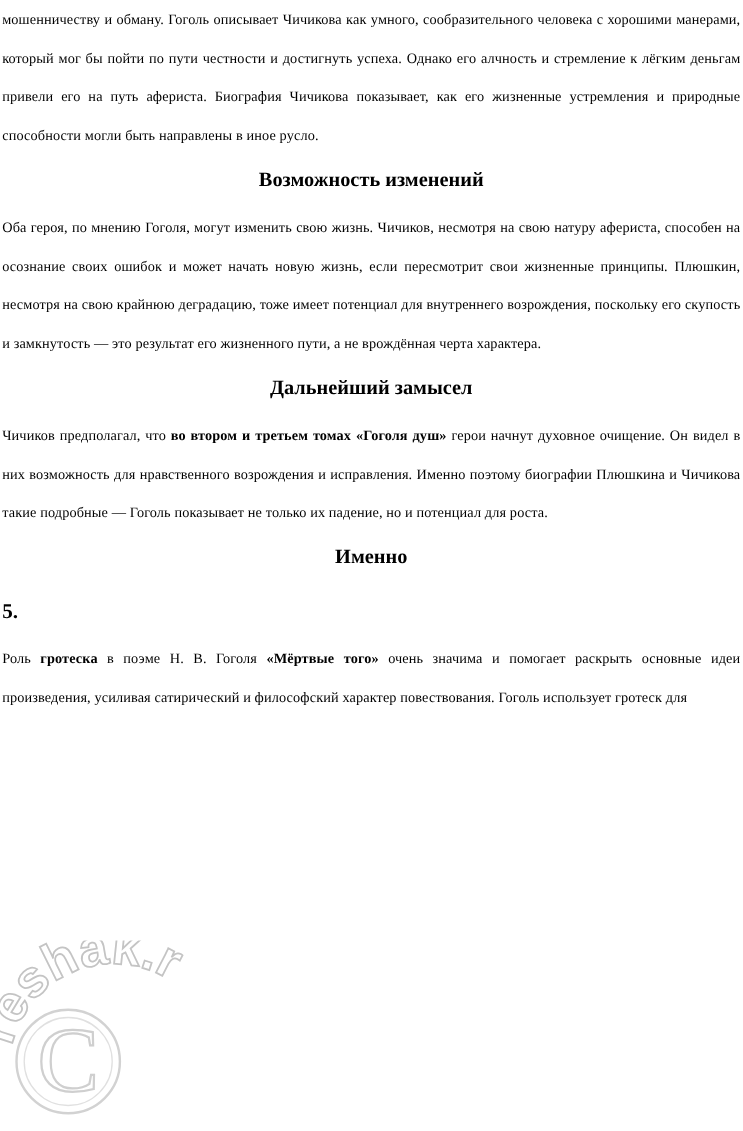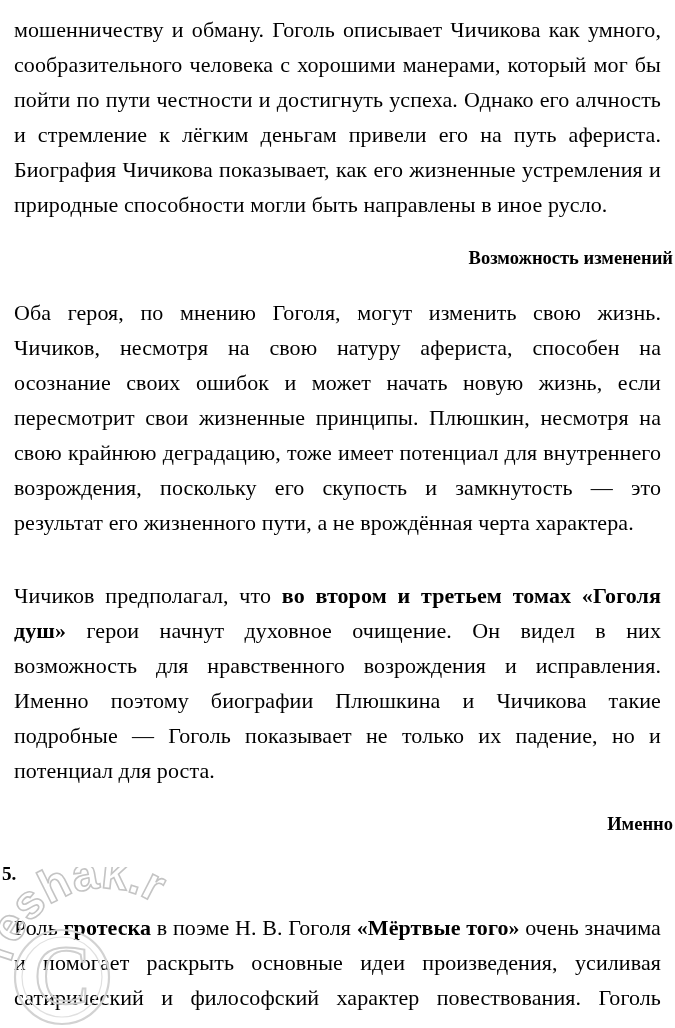--- a/index.html
+++ b/index.html
@@ -31,36 +31,36 @@
     top: 855px;
     width: 250px;
     height: 175px;
     pointer-events: none;
     z-index: 3;
   }
   .watermark svg { display: block; }
 
   
   .para {
-    margin: 12px;
+    margin: 0;
     text-align: justify;
     text-justify: inter-word;
-    font-size: 22px;
+    font-size: 13px;
     line-height: 35px;
     letter-spacing: 0.1px;
     position: relative;
     z-index: 1;
   }
 
   .heading {
     margin: 0;
     font-size: 18.5px;
     font-weight: bold;
     line-height: 35px;
-    text-align: right;
+    text-align: center;
     position: relative;
     z-index: 1;
   }
 
   .sp-after-para { height: 7px; }
   .sp-after-head { height: 7px; }
 
   b, .b { font-weight: bold; }
 
   .numbered {
@@ -102,20 +102,21 @@
 
   <p class="para">мошенничеству и обману. Гоголь описывает Чичикова как умного, сообразительного человека с хорошими манерами, который мог бы пойти по пути честности и достигнуть успеха. Однако его алчность и стремление к лёгким деньгам привели его на путь афериста. Биография Чичикова показывает, как его жизненные устремления и природные способности могли быть направлены в иное русло.</p>
   <div class="sp-after-para"></div>
 
   <h3 class="heading">Возможность изменений</h3>
   <div class="sp-after-head"></div>
 
   <p class="para">Оба героя, по мнению Гоголя, могут изменить свою жизнь. Чичиков, несмотря на свою натуру афериста, способен на осознание своих ошибок и может начать новую жизнь, если пересмотрит свои жизненные принципы. Плюшкин, несмотря на свою крайнюю деградацию, тоже имеет потенциал для внутреннего возрождения, поскольку его скупость и замкнутость — это результат его жизненного пути, а не врождённая черта характера.</p>
   <div class="sp-after-para"></div>
 
+  <h3 class="heading">Дальнейший замысел</h3>
   <div class="sp-after-head"></div>
 
   <p class="para">
     <span>Чичиков предполагал, что </span><b>во втором и третьем томах «Гоголя душ»</b><span> герои начнут духовное очищение. Он видел в них возможность для нравственного возрождения и исправления. Именно поэтому биографии Плюшкина и Чичикова такие подробные — Гоголь показывает не только их падение, но и потенциал для роста.</span>
   </p>
   <div class="sp-after-para"></div>
 
   <h3 class="heading">Именно</h3>
   <div class="sp-after-head"></div>
 

